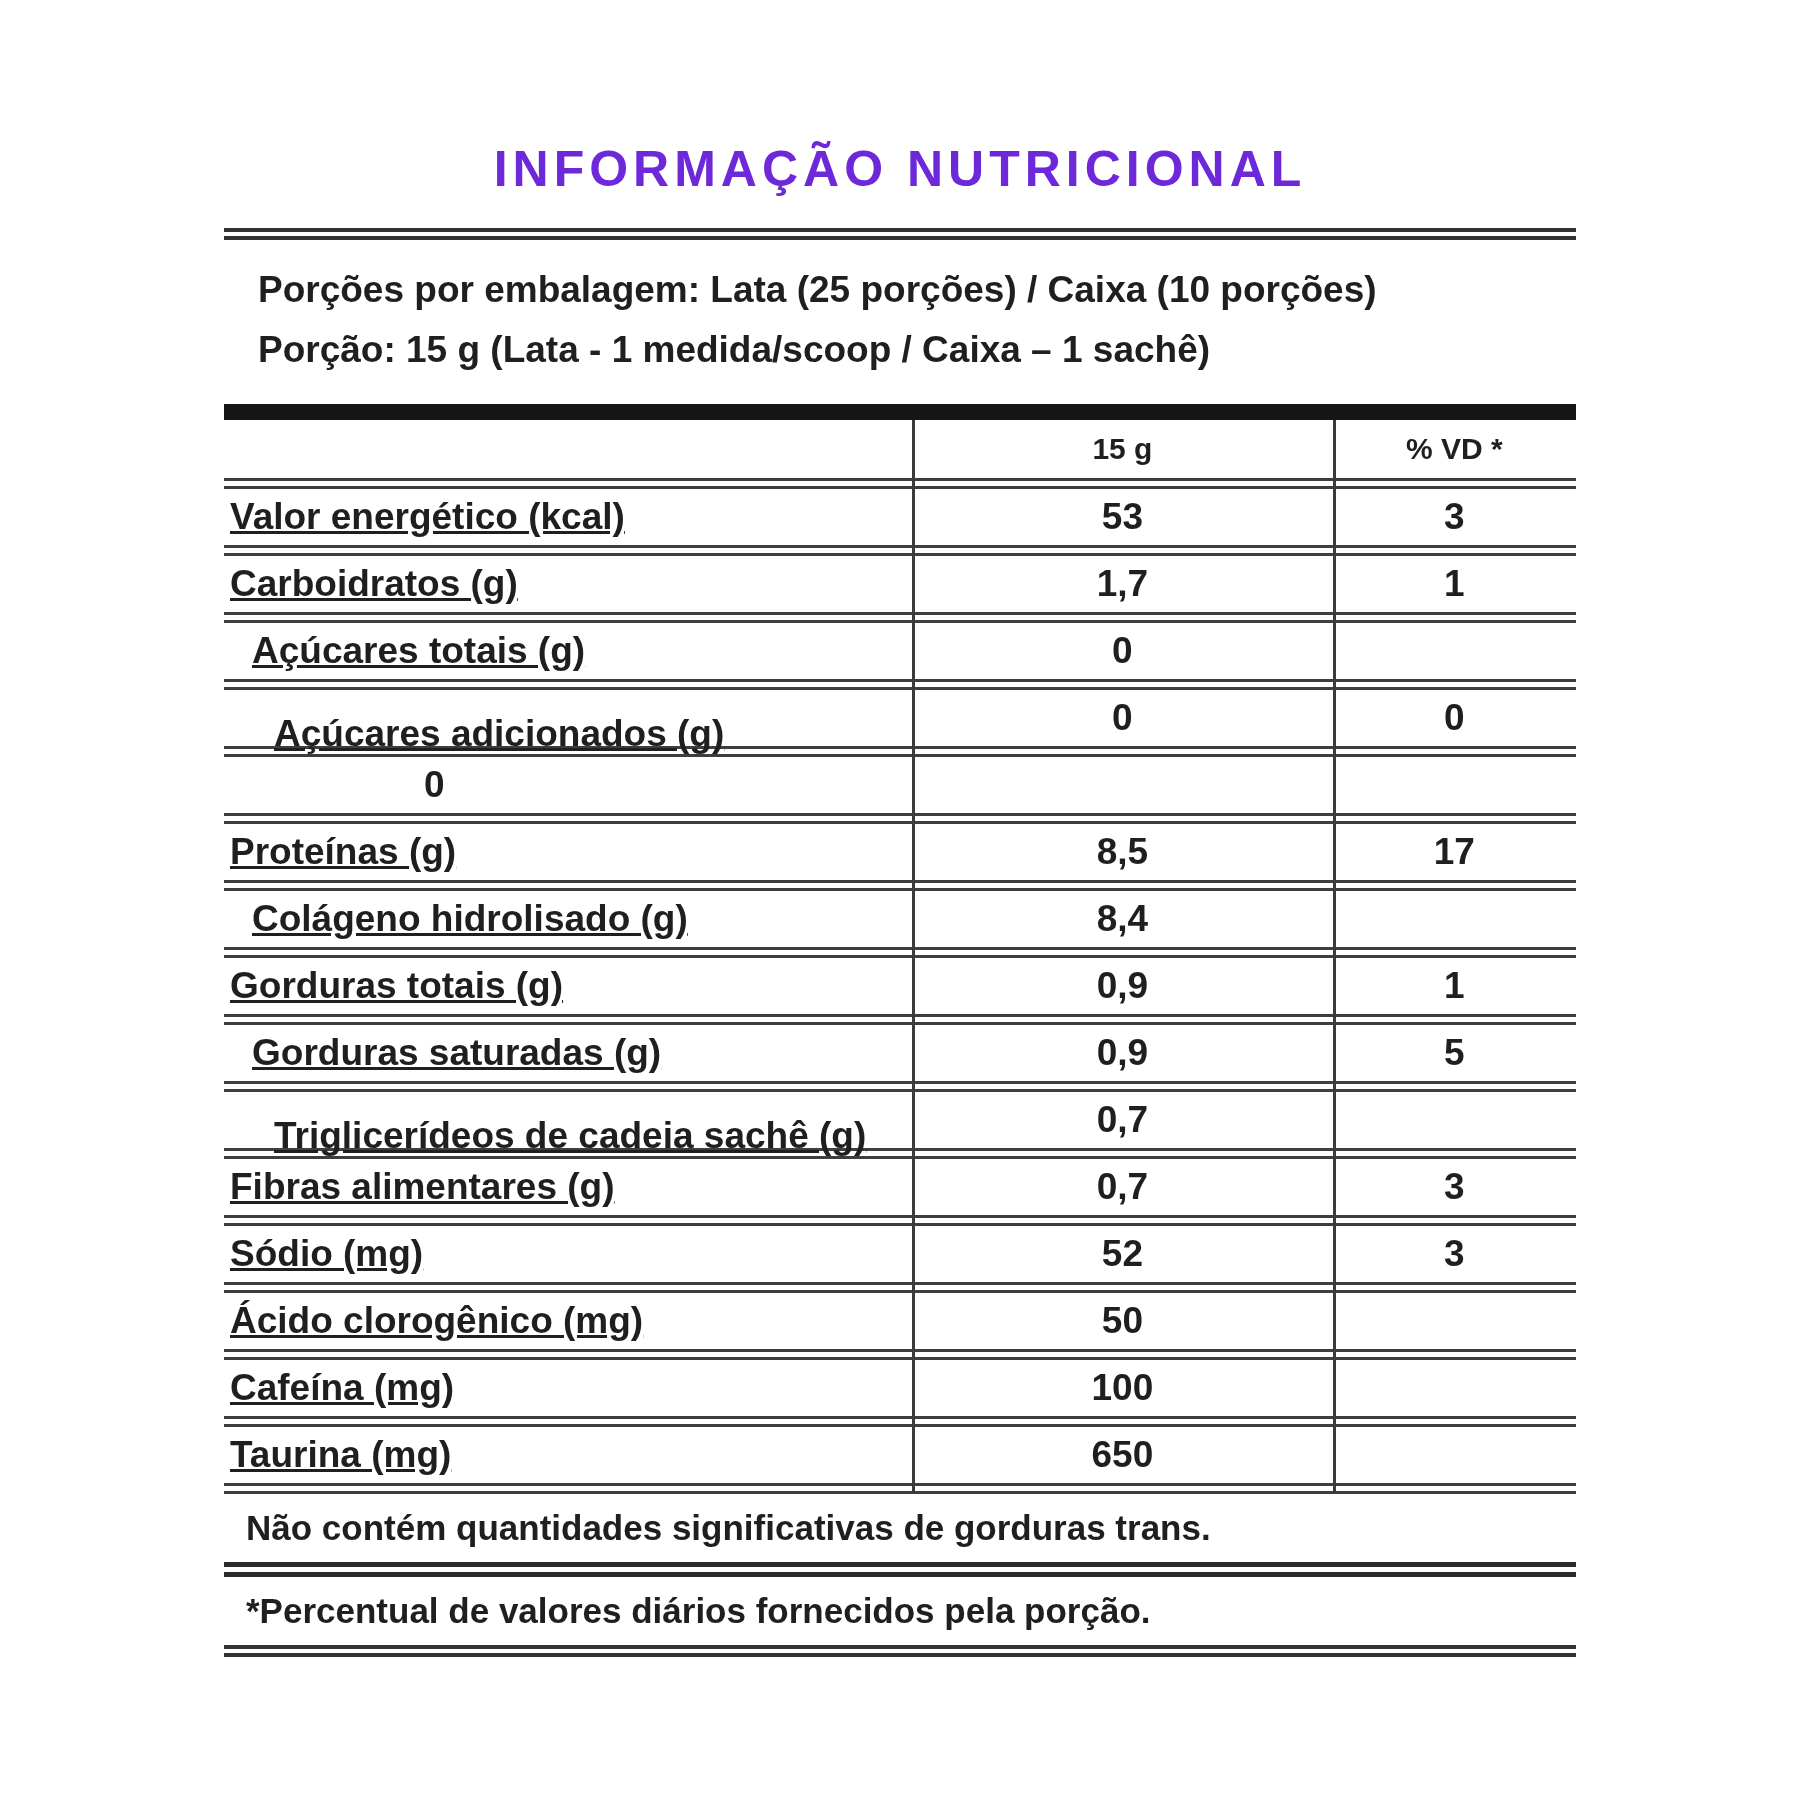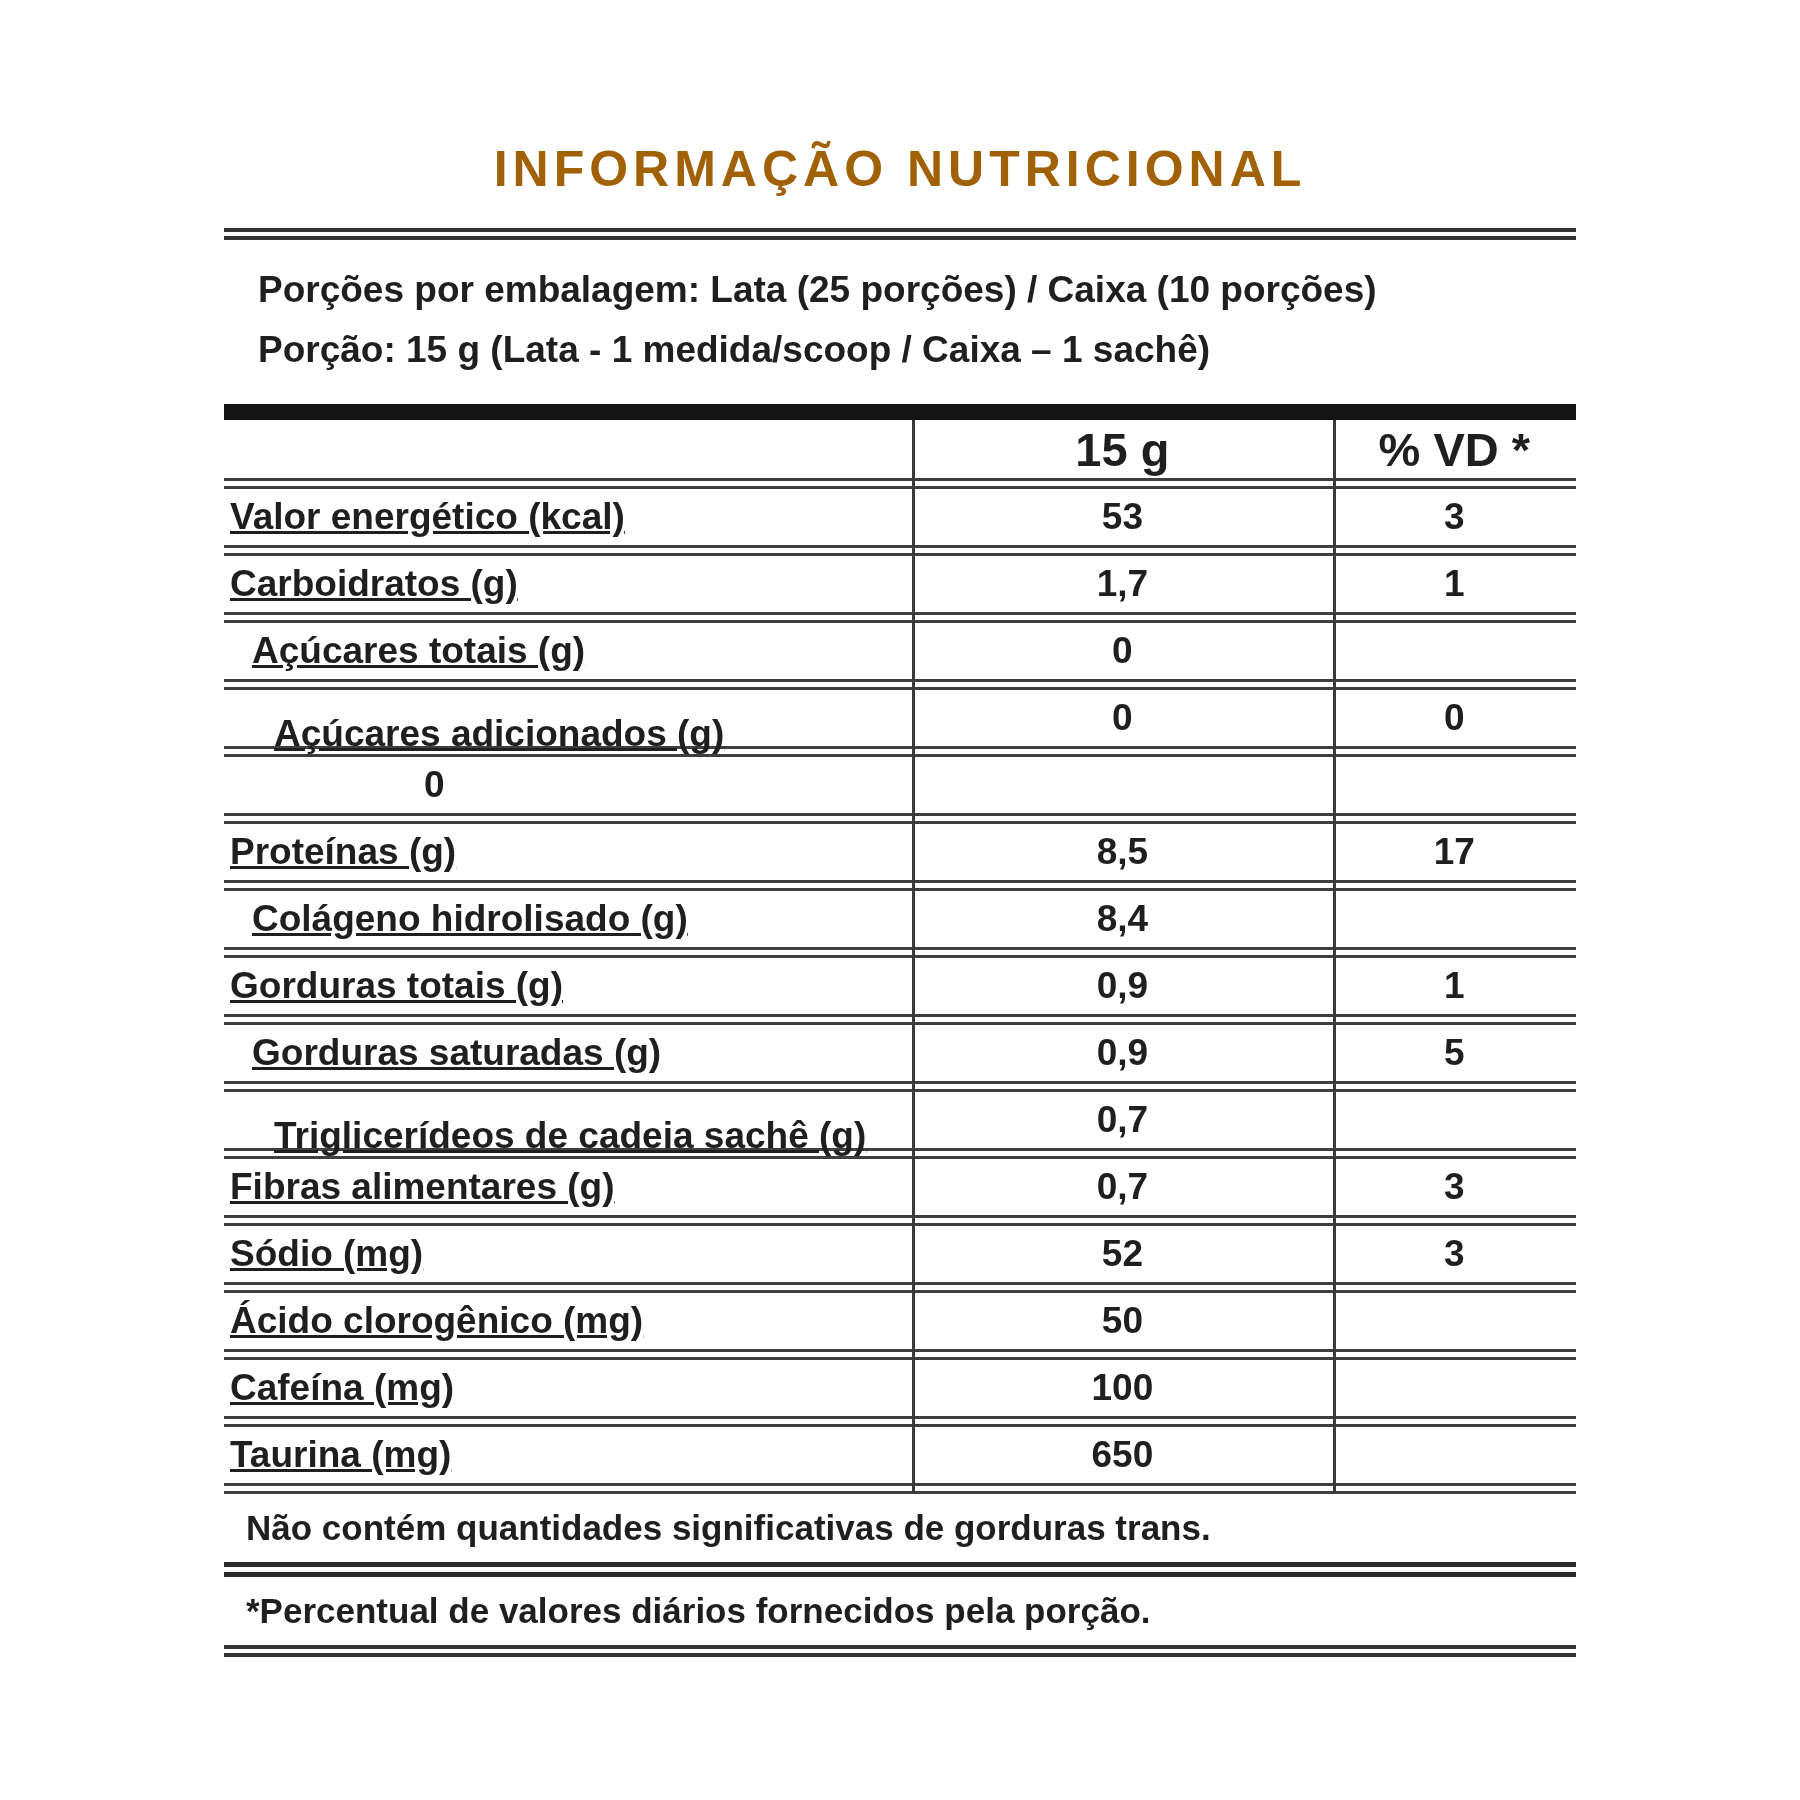--- a/index.html
+++ b/index.html
@@ -19,21 +19,21 @@
     width: 1352px;
     margin: 0 auto;
     padding-top: 142px;
   }
   .page-title {
     margin: 0 0 32px 0;
     font-size: 50px;
     line-height: 54px;
     letter-spacing: 5px;
     text-align: center;
-    color: #a16207;
+    color: #6d28d9;
     white-space: nowrap;
   }
   
   .rule {
     height: 4px;
     border-top: 4px solid #333333;
     border-bottom: 4px solid #333333;
   }
   .rule-heavy {
     height: 5px;
@@ -59,21 +59,21 @@
     background: #3a3a3a;
   }
   .vline.v1 { left: 50.9%; }
   .vline.v2 { left: 82%; }
   .trow {
     display: flex;
     align-items: center;
     height: 56px;
     font-size: 37px;
   }
-  .trow.head { height: 58px; font-size: 47px; }
+  .trow.head { height: 58px; font-size: 30px; }
   .c1 { width: 50.9%; box-sizing: border-box; padding-left: 6px; text-align: left; text-decoration: underline; }
   .c2 { width: 31.1%; text-align: center; }
   .c3 { width: 18%;   text-align: center; }
   .ind1 { padding-left: 28px; }
   .ind2 { padding-left: 50px; margin-top: 31px; }
   .sep {
     height: 5px;
     border-top: 3px solid #3e3e3e;
     border-bottom: 3px solid #3e3e3e;
   }

